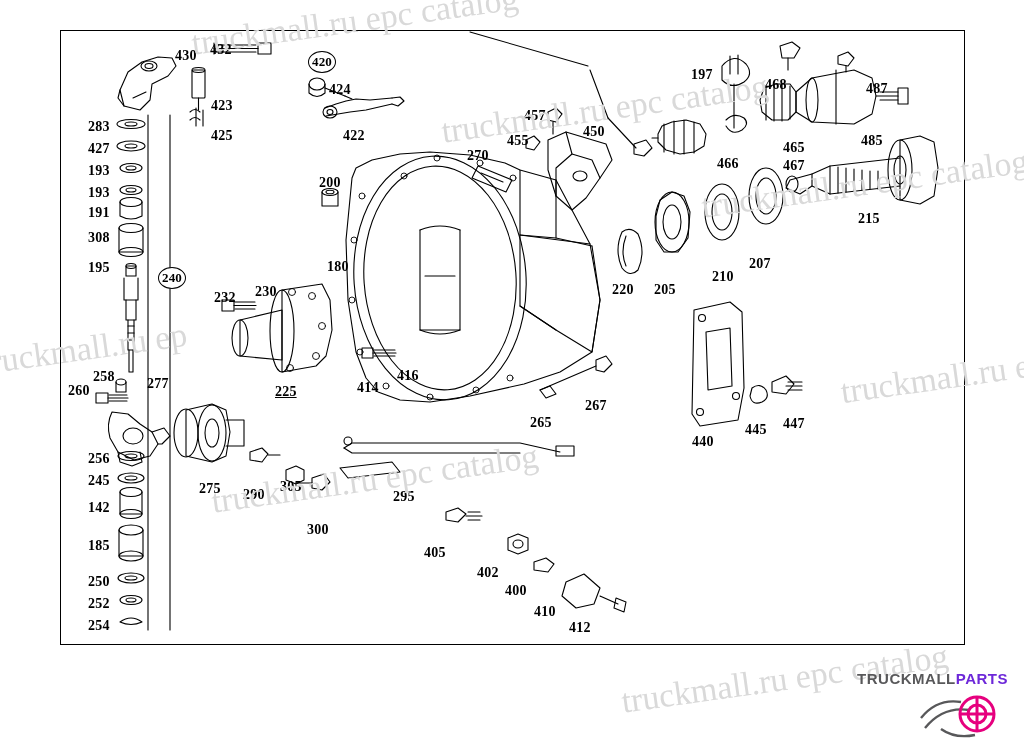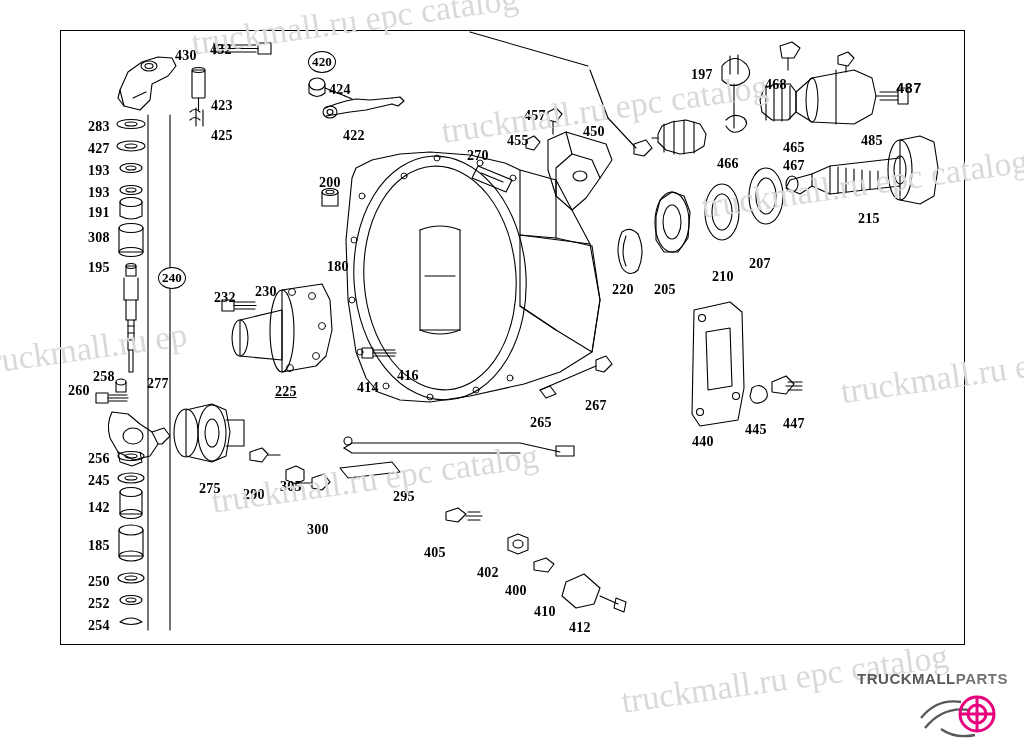--- a/index.html
+++ b/index.html
@@ -80,21 +80,21 @@
   #brand .txt {
     position: absolute;
     right: 2px;
     top: 2px;
     font-family: "Liberation Sans", sans-serif;
     font-size: 15px;
     font-weight: 700;
     letter-spacing: .5px;
     color: #58585a;
   }
-  #brand .txt .pink { color: #737373; }
+  #brand .txt .pink { color: #6d28d9; }
 </style>
 </head>
 <body>
 
 <div id="stage">
 
   <div id="frame"></div>
 
   <svg id="art" viewBox="0 0 1024 750">
     <g fill="none" stroke="#000" stroke-width="1.1" stroke-linecap="round" stroke-linejoin="round">
@@ -404,21 +404,21 @@
       <div class="lbl" style="left: 424px; top: 545px;">405</div>
       <div class="lbl" style="left: 477px; top: 565px;">402</div>
       <div class="lbl" style="left: 505px; top: 583px;">400</div>
       <div class="lbl" style="left: 534px; top: 604px;">410</div>
       <div class="lbl" style="left: 569px; top: 620px;">412</div>
       <div class="lbl" style="left: 524px; top: 108px;">457</div>
       <div class="lbl" style="left: 507px; top: 133px;">455</div>
       <div class="lbl" style="left: 583px; top: 124px;">450</div>
       <div class="lbl" style="left: 691px; top: 67px;">197</div>
       <div class="lbl" style="left: 765px; top: 77px;">468</div>
-      <div class="lbl" style="left: 896px; top: 81px; font-family: Liberation Mono, monospace;">487</div>
+      <div class="lbl" style="left: 866px; top: 81px;">487</div>
       <div class="lbl" style="left: 861px; top: 133px;">485</div>
       <div class="lbl" style="left: 717px; top: 156px;">466</div>
       <div class="lbl" style="left: 783px; top: 140px;">465</div>
       <div class="lbl" style="left: 783px; top: 158px;">467</div>
       <div class="lbl" style="left: 858px; top: 211px;">215</div>
       <div class="lbl" style="left: 612px; top: 282px;">220</div>
       <div class="lbl" style="left: 654px; top: 282px;">205</div>
       <div class="lbl" style="left: 712px; top: 269px;">210</div>
       <div class="lbl" style="left: 749px; top: 256px;">207</div>
       <div class="lbl" style="left: 692px; top: 434px;">440</div>

